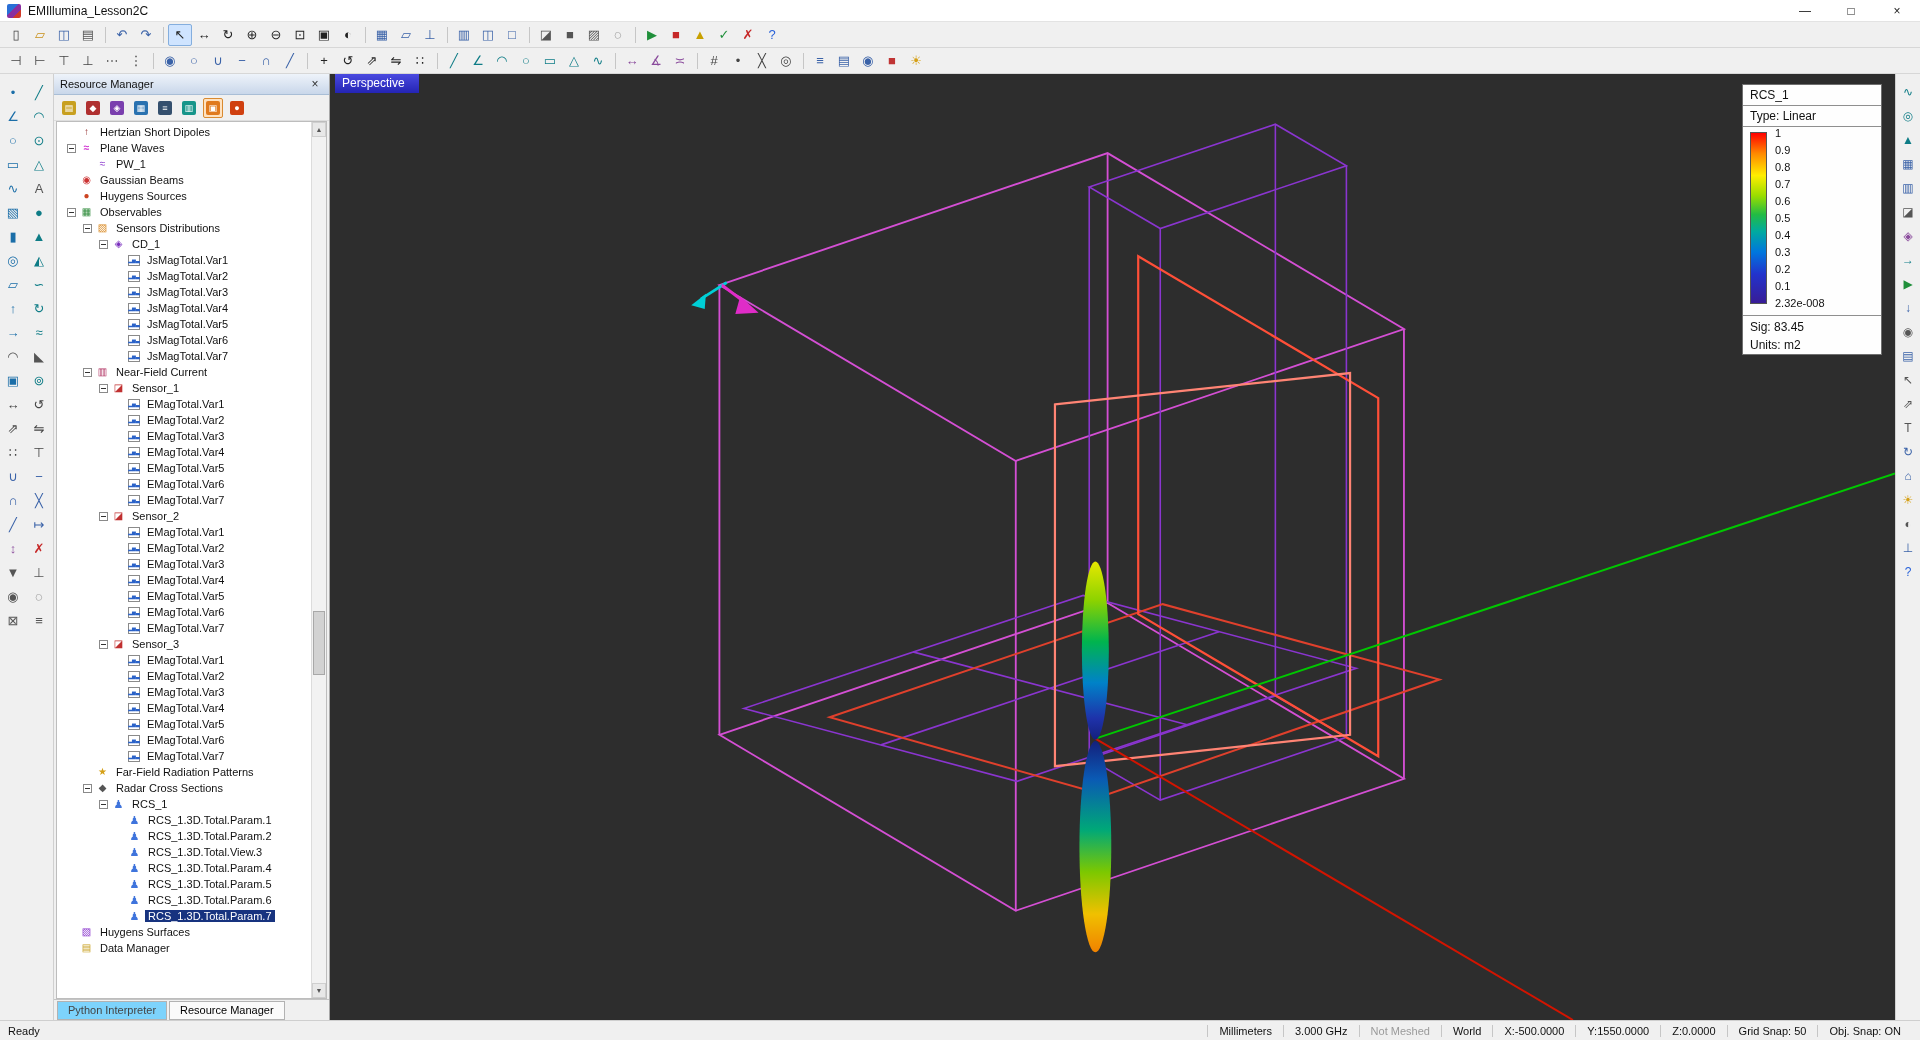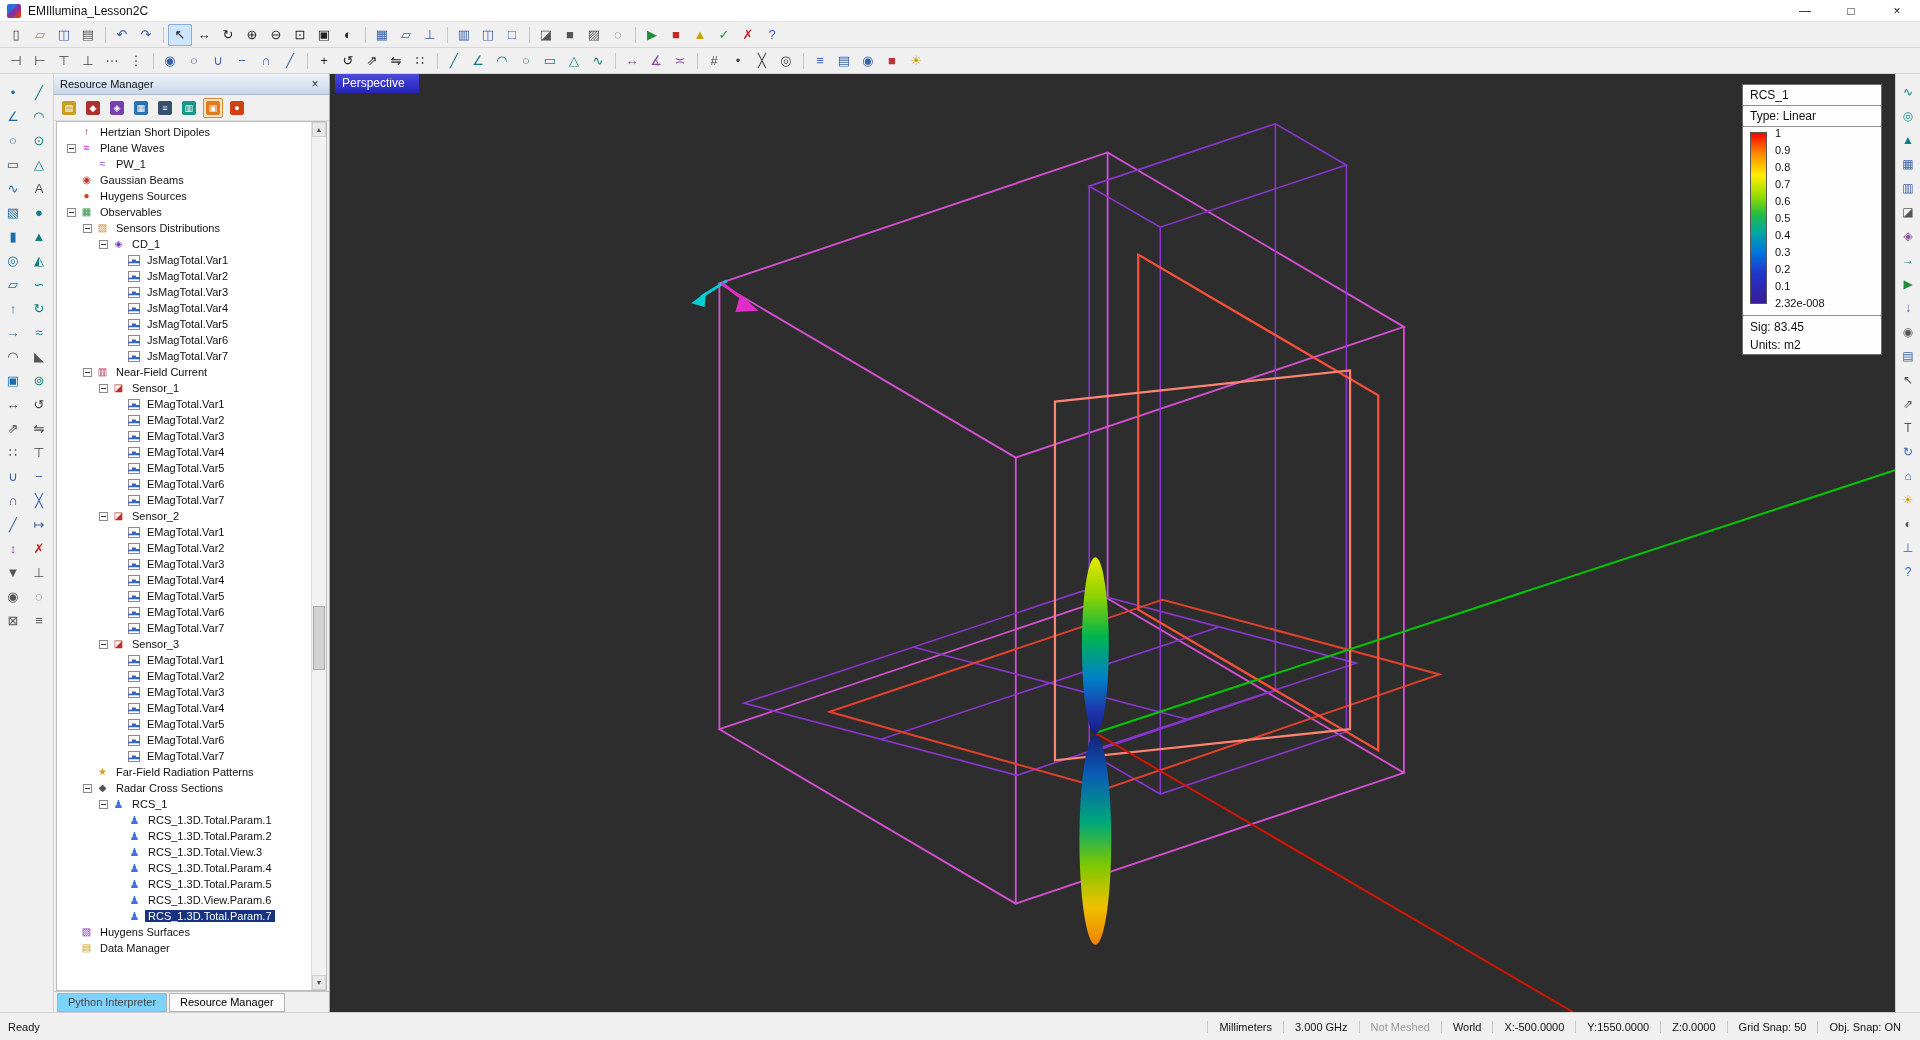--- a/index.html
+++ b/index.html
@@ -87,21 +87,21 @@
   .legend{position:absolute;top:10px;right:13px;width:140px;background:#fefefe;border:1px solid #6f6f6f;color:#111}
   .legend-row{padding:3px 7px;border-bottom:1px solid #8f8f8f;font-size:12px}
   .legend-row.noborder{border-bottom:none;padding:2px 7px}
   .legend-row.sig{padding-top:4px}
   .legend-scale{display:flex;padding:5px 7px 6px 7px;border-bottom:1px solid #8f8f8f}
   .legend-bar{width:17px;height:172px;border:1px solid #555;
     background:linear-gradient(to bottom,#ff0000 0%,#ff8800 12%,#ffee00 25%,#99dd00 37%,#22bb44 48%,#00aaa0 58%,#0077dd 70%,#2233cc 83%,#381c96 100%)}
   .legend-ticks{display:flex;flex-direction:column;justify-content:space-between;margin-left:8px;height:182px;margin-top:-5px;font-size:11px}
 
   
-  .statusbar{height:28px;background:#f0f0f0;border-top:1px solid #cfcfcf;display:flex;align-items:center;font-size:11px;padding:0 8px}
+  .statusbar{height:20px;background:#f0f0f0;border-top:1px solid #cfcfcf;display:flex;align-items:center;font-size:11px;padding:0 8px}
   .status-items{margin-left:auto;display:flex}
   .status-item{padding:0 11px;border-left:1px solid #c6c6c6;white-space:nowrap}
   .status-item.muted{color:#9a9a9a}
 </style>
 </head>
 <body>
 
 <div class="app">
 
   <div class="titlebar">
@@ -909,21 +909,21 @@
 
             <div class="tree-row" data-level="4" data-icon="param" data-expand="none">
               <span class="expander"></span>
               <span class="tree-icon"></span>
               <span class="tree-label">RCS_1.3D.Total.Param.5</span>
             </div>
 
             <div class="tree-row" data-level="4" data-icon="param" data-expand="none">
               <span class="expander"></span>
               <span class="tree-icon"></span>
-              <span class="tree-label">RCS_1.3D.View.Param.6</span>
+              <span class="tree-label">RCS_1.3D.Total.Param.6</span>
             </div>
 
             <div class="tree-row selected" data-level="4" data-icon="param" data-expand="none">
               <span class="expander"></span>
               <span class="tree-icon"></span>
               <span class="tree-label">RCS_1.3D.Total.Param.7</span>
             </div>
 
             <div class="tree-row" data-level="1" data-icon="huygenssurf" data-expand="none">
               <span class="expander"></span>

